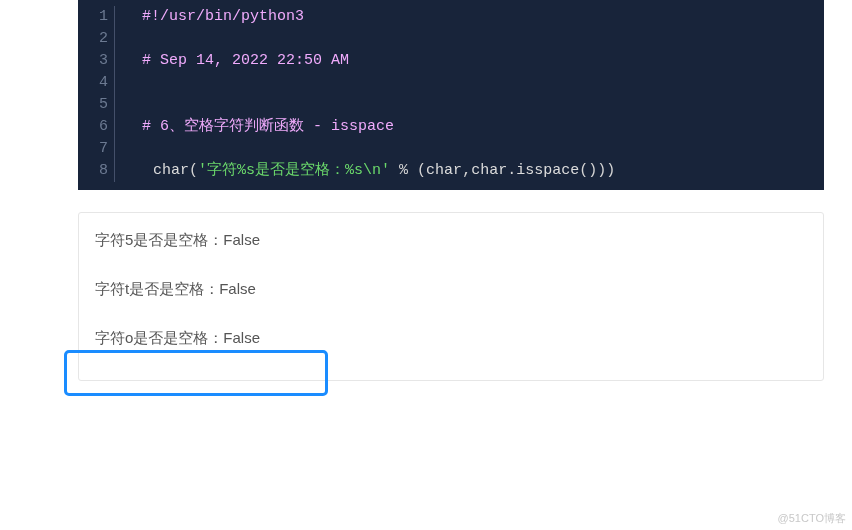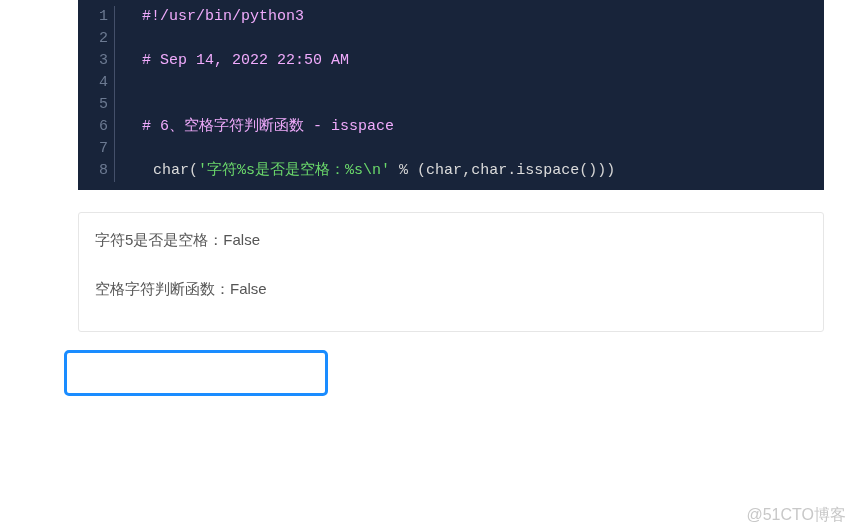--- a/index.html
+++ b/index.html
@@ -64,21 +64,21 @@
     left: 64px;
     top: 350px;
     width: 258px;
     height: 40px;
     pointer-events: none;
   }
   .watermark {
     position: absolute;
     right: 6px;
     bottom: 4px;
-    font-size: 16px;
+    font-size: 11px;
     color: #c8c8c8;
   }
 </style>
 </head>
 <body>
 
 <div class="code-block" id="code-block">
     <div class="code-line">
       <div class="gutter">1</div>
       <div class="code"><span class="cm">#!/usr/bin/python3</span></div>
@@ -105,18 +105,19 @@
       <div class="gutter">7</div>
     </div>
     <div class="code-line">
       <div class="gutter">8</div>
       <div class="code"><span class="ind"></span><span class="id">char</span><span class="op">(</span><span class="str">'字符%s是否是空格：%s\n'</span> <span class="op">%</span> <span class="op">(</span><span class="id">char</span><span class="op">,</span><span class="id">char</span><span class="op">.</span><span class="id">isspace</span><span class="op">()))</span></div>
     </div>
   </div>
 
 <div class="output-wrap" id="output-block">
     <div class="out-line">字符5是否是空格：False</div>
-    <div class="out-line">空格字符判断函数：False</div>
+    <div class="out-line">字符t是否是空格：False</div>
+    <div class="out-line">字符o是否是空格：False</div>
   </div>
 
 <div class="highlight-box"></div>
 
 <div class="watermark">@51CTO博客</div>
 
 </body></html>

